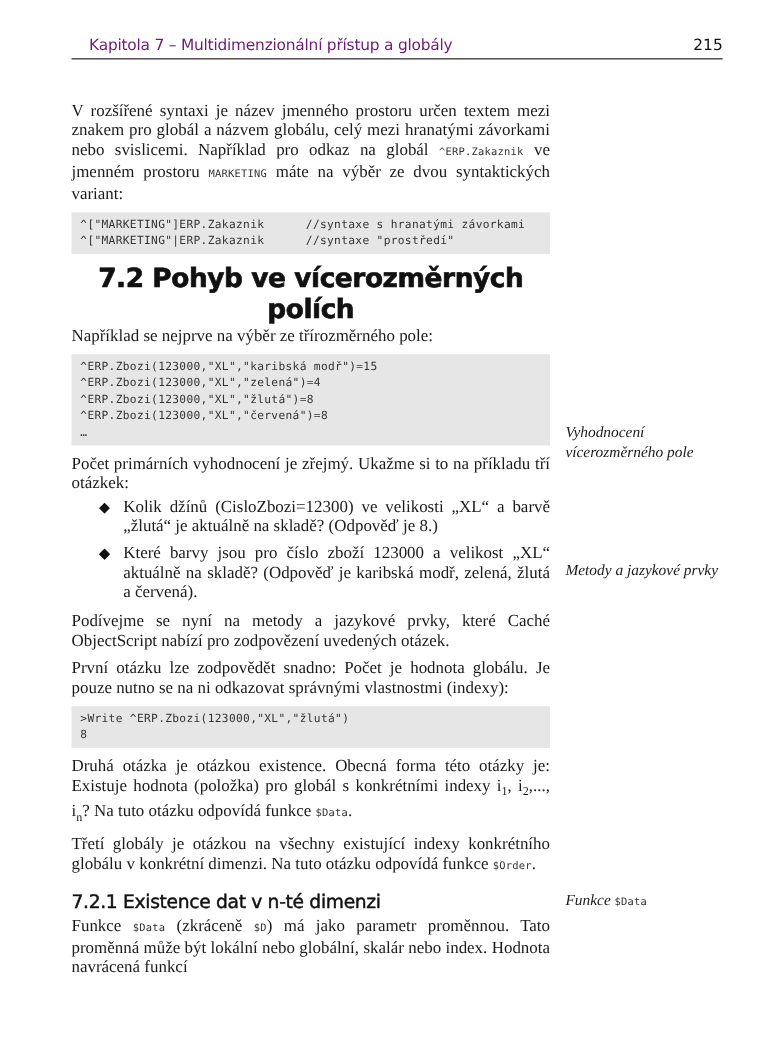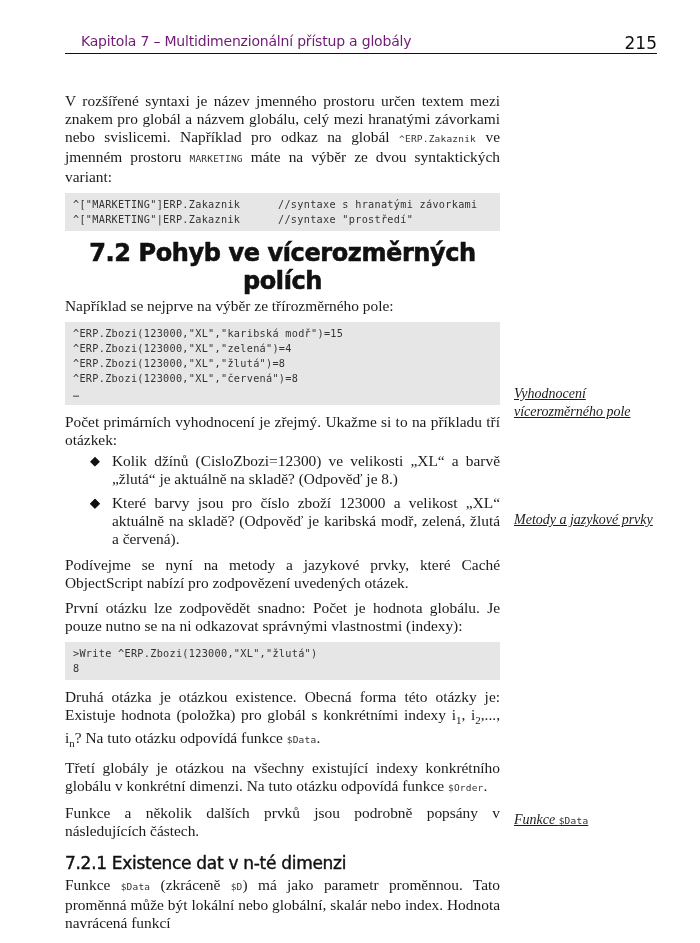--- a/index.html
+++ b/index.html
@@ -1,32 +1,32 @@
 <!DOCTYPE html>
 <html><head>
 <meta charset="utf-8">
 <style>
   html, body { margin: 0; padding: 0; background: #ffffff; }
   body { width: 700px; height: 943px; position: relative; overflow: hidden; color: #1a1a1a; }
   .header { position: absolute; left: 65px; top: 33px; width: 592px; height: 20px; border-bottom: 1.5px solid #111; }
   .header-title { position: absolute; left: 16px; top: 0; font-family: "DejaVu Sans", sans-serif; font-size: 14px; color: #701a75; letter-spacing: -0.2px; }
-  .header-page { position: absolute; right: 0; top: 0; font-family: "DejaVu Sans", sans-serif; font-size: 17px; color: #111; }
+  .header-page { position: absolute; right: 0; top: 0; font-family: "DejaVu Sans", sans-serif; font-size: 14px; color: #111; }
   .main { position: absolute; left: 65px; top: 92px; width: 435px; }
   .p { font-family: "Liberation Serif", serif; font-size: 15.4px; line-height: 18px; text-align: justify; margin: 0 0 7px 0; color: #1a1a1a; }
   .code-inline { font-family: "DejaVu Sans Mono", monospace; font-size: 9.5px; color: #333; letter-spacing: 0.2px; }
   .code-block { background: #e6e6e6; padding: 4px 8px; margin: 6px 0 8px 0; font-family: "DejaVu Sans Mono", monospace; font-size: 10.2px; line-height: 15px; color: #333; white-space: pre; letter-spacing: 0.3px; }
   .code-line { display: block; }
   .code-row { display: flex; }
   .code-col1 { width: 205px; }
   h2 { font-family: "DejaVu Sans", sans-serif; font-weight: 900; font-size: 24px; margin: 8px 0 2px 0; letter-spacing: -0.4px; color: #111; line-height: 28px; text-align: center; -webkit-text-stroke: 0.6px #111; }
   h3 { font-family: "DejaVu Sans", sans-serif; font-weight: 400; font-size: 17px; margin: 12px 0 2px 0; letter-spacing: -0.3px; color: #111; line-height: 22px; -webkit-text-stroke: 0.4px #111; }
   .bullets { list-style: none; padding: 0; margin: 3px 0 8px 0; }
   .bullets li { position: relative; padding-left: 47px; font-family: "Liberation Serif", serif; font-size: 15.4px; line-height: 18px; text-align: justify; margin-bottom: 6px; }
   .bullet-icon { position: absolute; left: 25px; top: 0; font-size: 13px; color: #111; }
-  .note { position: absolute; font-family: "Liberation Serif", serif; font-style: italic; font-size: 14px; line-height: 18px; color: #1a1a1a; text-decoration: underline; }
+  .note { position: absolute; font-family: "Liberation Serif", serif; font-style: italic; font-size: 14px; line-height: 18px; color: #1a1a1a; }
   .note .code-inline { font-style: normal; }
   sub { font-size: 11px; }
 </style>
 </head>
 <body>
 
 <div class="header">
   <span class="header-title">Kapitola 7 – Multidimenzionální přístup a globály</span>
   <span class="header-page">215</span>
 </div>
@@ -51,21 +51,20 @@
 
   <p class="p" style="">Podívejme se nyní na metody a jazykové prvky, které Caché ObjectScript nabízí pro zodpovězení uvedených otázek.</p>
   <p class="p">První otázku lze zodpovědět snadno: Počet je hodnota globálu. Je pouze nutno se na ni odkazovat správnými vlastnostmi (indexy):</p>
 
   <div class="code-block"><span class="code-line">&gt;Write ^ERP.Zbozi(123000,"XL","žlutá")</span><span class="code-line">8</span></div>
 
   <p class="p"><span>Druhá otázka je otázkou existence. Obecná forma této otázky je: Existuje hodnota (položka) pro globál s konkrétními indexy i</span><sub>1</sub><span>, i</span><sub>2</sub><span>,..., i</span><sub>n</sub><span>? Na tuto otázku odpovídá funkce </span><span class="code-inline">$Data</span><span>.</span></p>
 
   <p class="p"><span>Třetí globály je otázkou na všechny existující indexy konkrétního globálu v konkrétní dimenzi. Na tuto otázku odpovídá funkce </span><span class="code-inline">$Order</span><span>.</span></p>
 
-  <p class="p">Funkce a několik dalších prvků jsou podrobně popsány v následujících částech.</p>
 
   <h3>7.2.1 Existence dat v n-té dimenzi</h3>
 
   <p class="p"><span>Funkce </span><span class="code-inline">$Data</span><span> (zkráceně </span><span class="code-inline">$D</span><span>)  má jako parametr proměnnou. Tato proměnná může být lokální nebo globální, skalár nebo index. Hodnota navrácená funkcí </span></p>
 </div>
 
 <div class="note" style="left:514px; top:385px;">
   <div>Vyhodnocení</div>
   <div>vícerozměrného pole</div>
 </div>

